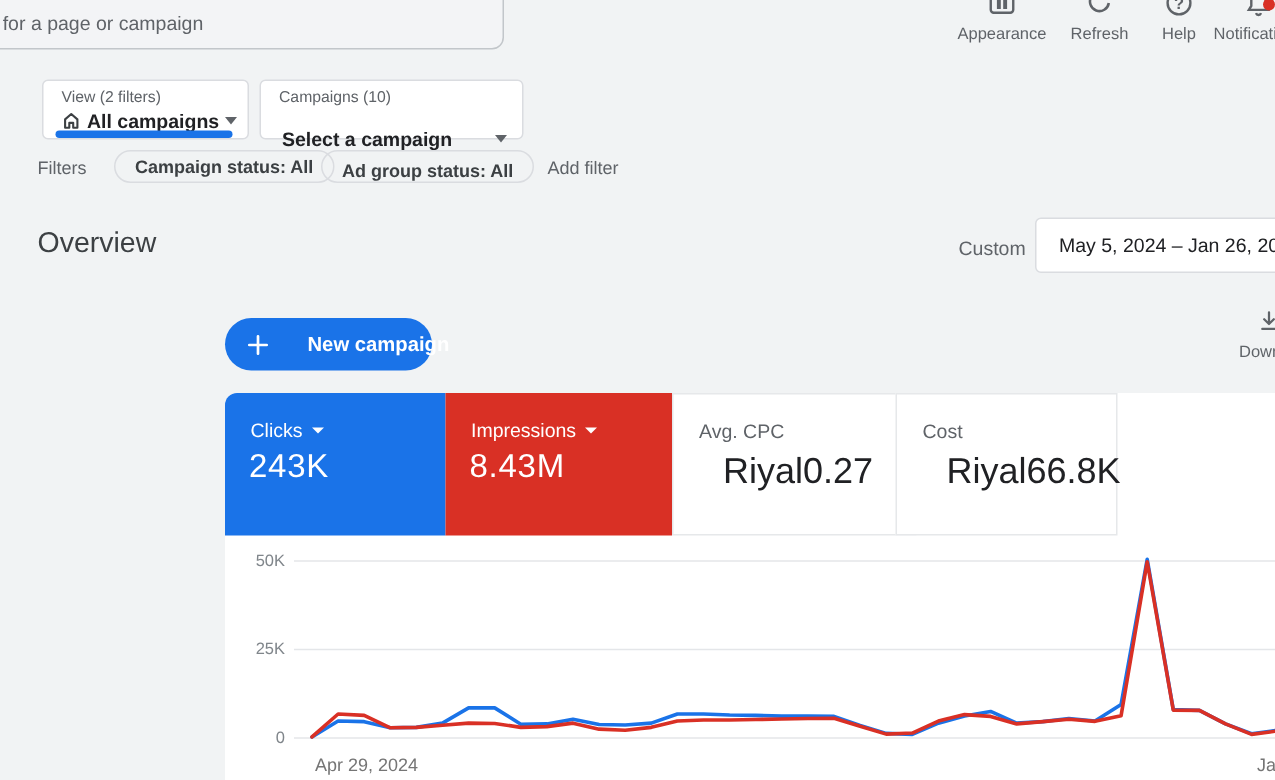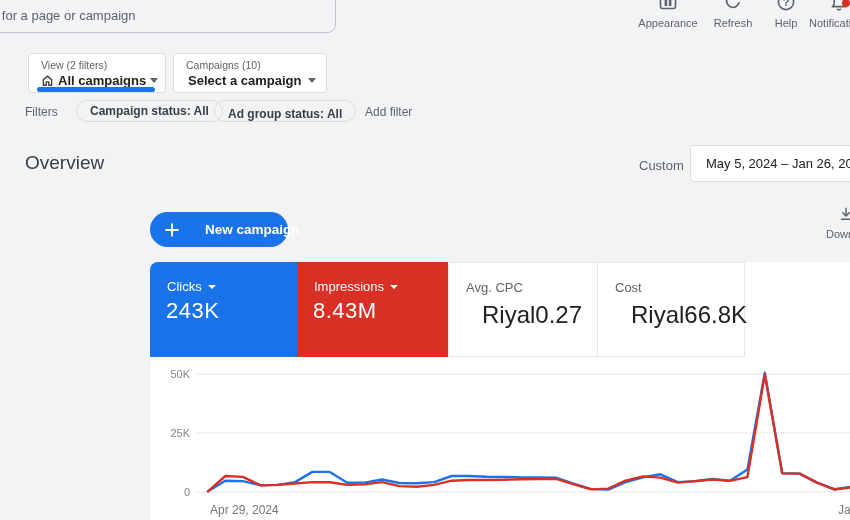--- a/index.html
+++ b/index.html
@@ -147,23 +147,23 @@
       <svg width="13" height="13" viewBox="0 0 13 13">
         <path d="M2.4 11.2 V5.6 L6.5 2 L10.6 5.6 V11.2 H7.8 V7.9 H5.2 V11.2 Z" fill="none" stroke="#3c4043" stroke-width="1.4" stroke-linejoin="round"></path>
       </svg>
     </span>
     <span class="sel-value">All campaigns</span>
     <span class="caret"></span>
   </div>
   <span class="sel-underline"></span>
 </div>
 
-<div class="abs selector" style="left:173px;top:53px;width:154px;">
+<div class="abs selector" style="left:173px;top:53px;width:176px;">
   <span class="sel-caption">Campaigns (10)</span>
-  <div class="sel-row" style="left:14px;right:10px;">
+  <div class="sel-row" style="left:14px;right:10px;margin-top:12px;">
     <span class="sel-value">Select a campaign</span>
     <span class="caret"></span>
   </div>
 </div>
 
 <span class="abs muted-12" style="left:25px;top:105px;">Filters</span>
 <div class="abs chip" style="left:76px;top:100px;">
   <span>Campaign status: All</span>
 </div>
 <div class="abs chip" style="left:214px;top:100px;align-items:flex-end;">

